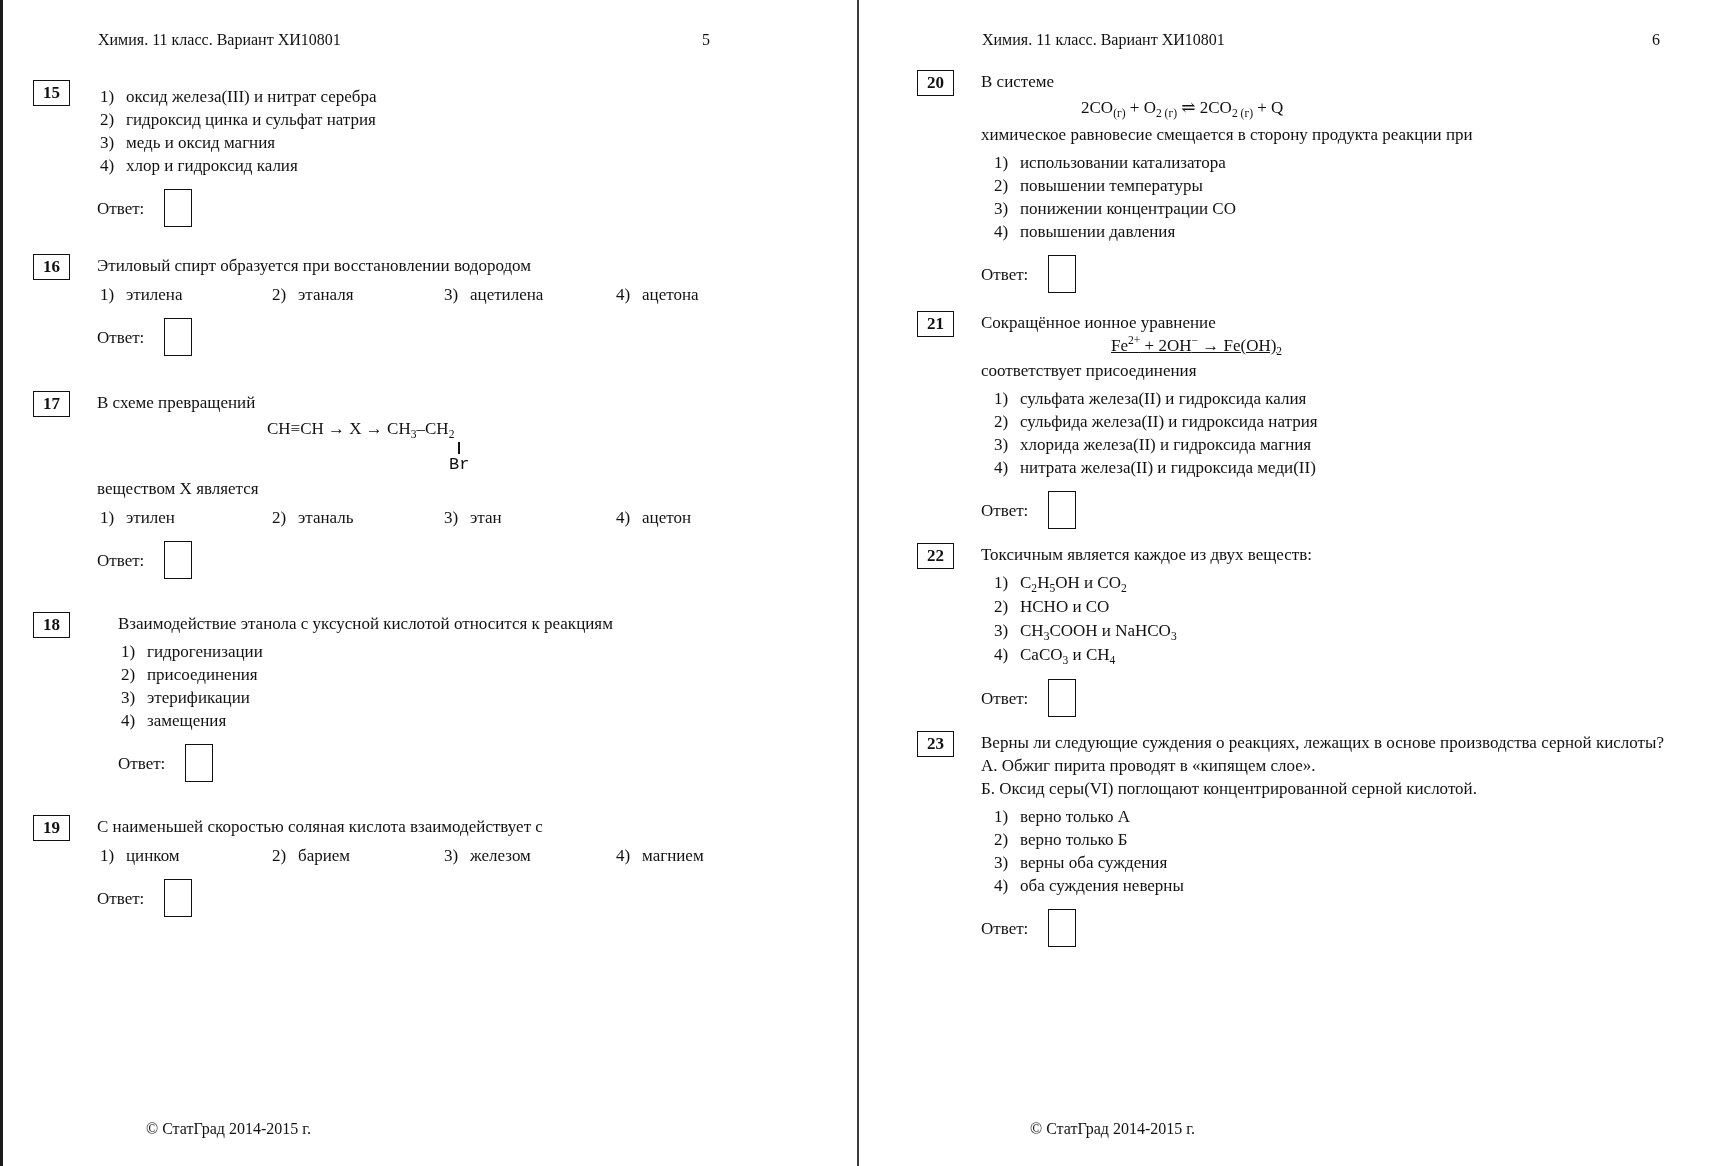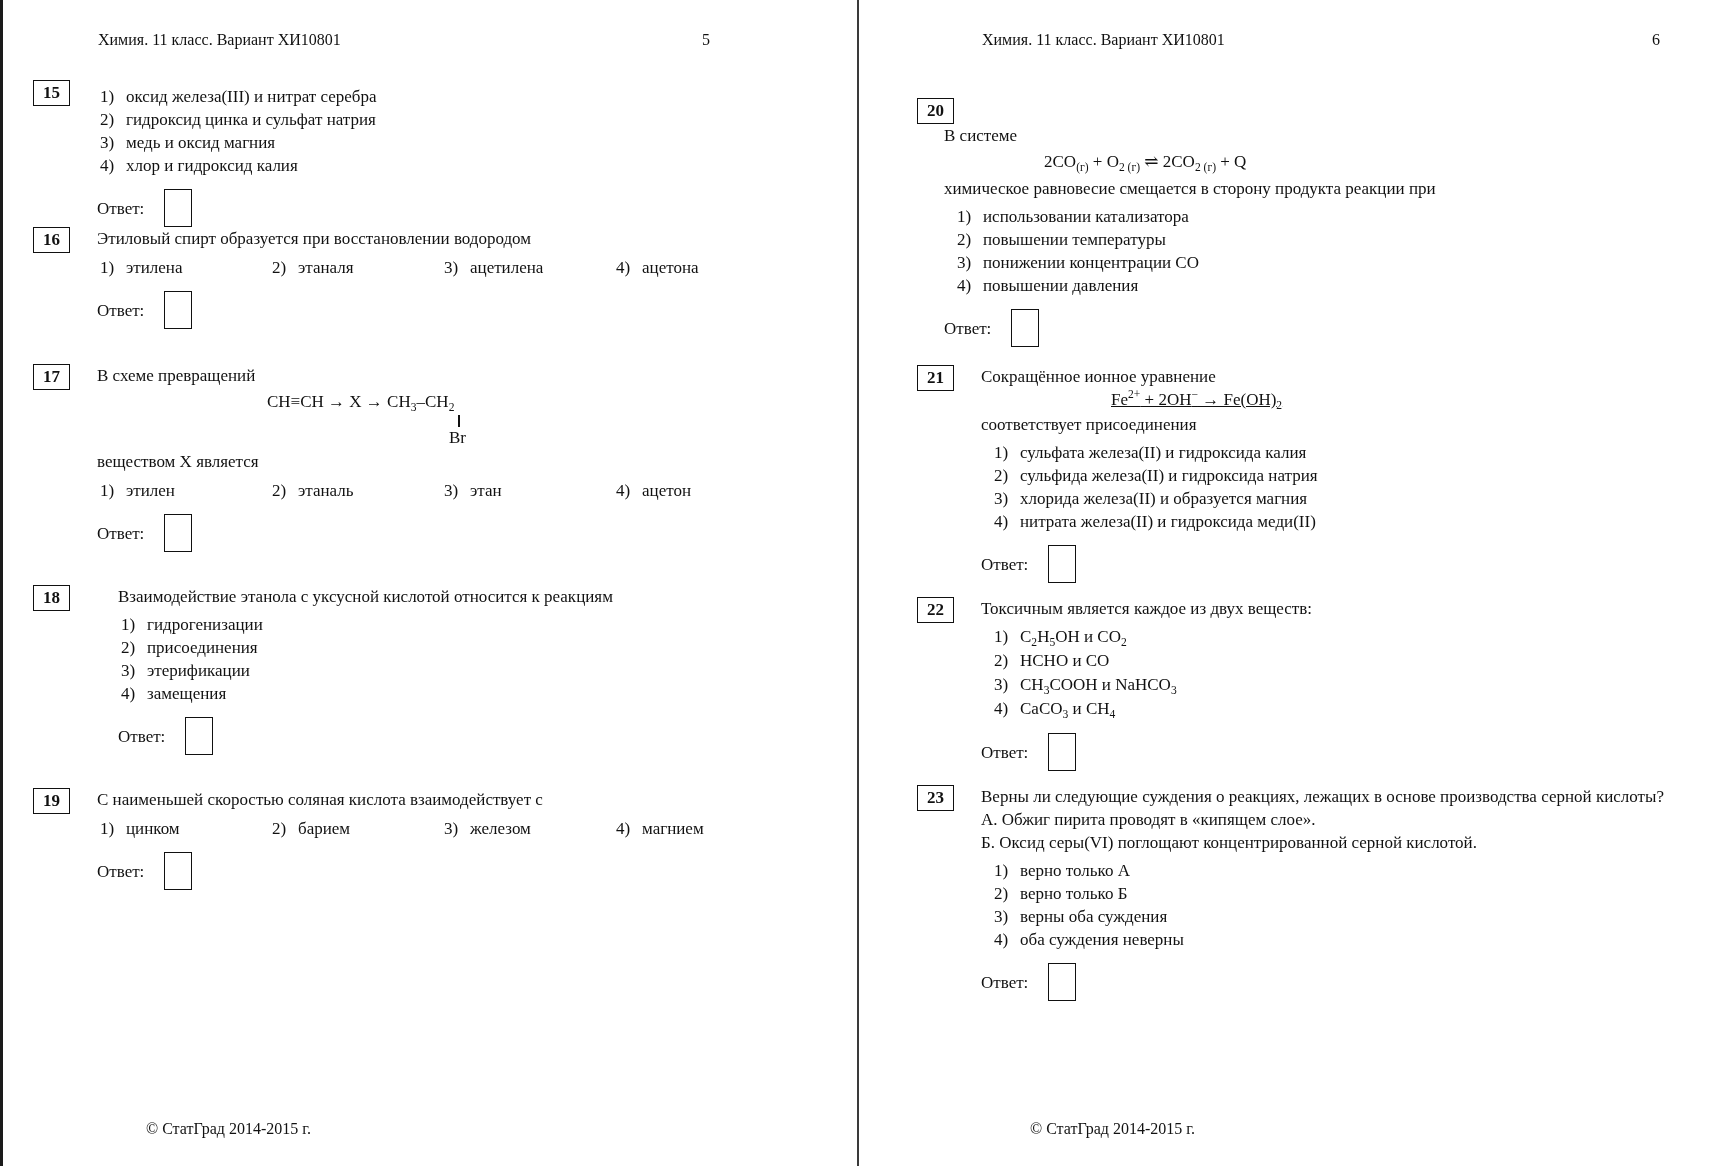--- a/index.html
+++ b/index.html
@@ -10,23 +10,23 @@
   }
   .page { position:relative; box-sizing:border-box; padding-top:30px; height:1166px; }
   .page-left  { width:856px; padding-left:30px; padding-right:60px; border-right:2px solid #3a3a3a; }
   .page-right { flex:1; padding-left:58px; padding-right:40px; }
 
   .header { display:flex; justify-content:space-between; margin-left:65px; line-height:20px; font-size:16px; }
   .page-left  .header { width:612px; }
   .page-right .header { width:678px; }
 
   .q { display:flex; }
-  .q15 { margin-top:30px; } .q16 { } .q17 { margin-top:35px; }
+  .q15 { margin-top:30px; } .q16 { margin-top:27px; } .q17 { margin-top:35px; }
   .q18 { margin-top:33px;gap:21px; } .q19 { margin-top:33px; }
-  .q20 { margin-top:48px;flex-direction:column; } .q21 { margin-top:18px; } .q22 { margin-top:14px; } .q23 { margin-top:14px; }
+  .q20 { margin-top:20px; } .q21 { margin-top:18px; } .q22 { margin-top:14px; } .q23 { margin-top:14px; }
 
   .q-num {
     flex:none; width:37px; height:26px; box-sizing:border-box; border:1.5px solid #111;
     text-align:center; line-height:23px; font-weight:bold;
   }
   .q-body { flex:1; min-width:0; margin-left:27px; line-height:23px; }
   .q-text { line-height:23px; }
   .q-text.after { margin-top:4px; }
 
   .options-v { list-style:none; margin:5px 0 0 0; padding:0; }
@@ -41,21 +41,21 @@
 
   .answer { display:flex; align-items:center; margin-top:12px; }
   .answer-label { line-height:23px; }
   .answer-box { flex:none; width:28px; height:38px; box-sizing:border-box; border:1.5px solid #111; margin-left:20px; background:#fff; }
 
   .equation { line-height:24px; margin:3px 0 3px 100px; white-space:nowrap; }
   .q21 .equation { margin:0 0 1px 130px;text-decoration:underline; }
 
   .scheme { margin:3px 0 0 170px; }
   .scheme-main { line-height:24px; white-space:nowrap; }
-  .branch { margin-left:182px; }
+  .branch { margin-left:182px;font-family:Liberation Mono, monospace; }
   .bond { width:1.5px; height:12px; background:#111; margin:1px 0 2px 9px; }
   .branch-label { line-height:17px; }
 
   sub, sup { font-size:68%; line-height:0; }
 
   .footer { position:absolute; bottom:28px; font-size:16px; line-height:18px;margin-left:28px; }
   .page-left  .footer { left:115px; }
   .page-right .footer { left:143px; }
 </style>
 </head>
@@ -271,21 +271,21 @@
           <li class="opt">
             <span class="opt-n">1)</span>
             <span class="opt-t">сульфата железа(II) и гидроксида калия</span>
           </li>
           <li class="opt">
             <span class="opt-n">2)</span>
             <span class="opt-t">сульфида железа(II) и гидроксида натрия</span>
           </li>
           <li class="opt">
             <span class="opt-n">3)</span>
-            <span class="opt-t">хлорида железа(II) и образуется магния</span>
+            <span class="opt-t">хлорида железа(II) и гидроксида магния</span>
           </li>
           <li class="opt">
             <span class="opt-n">4)</span>
             <span class="opt-t">нитрата железа(II) и гидроксида меди(II)</span>
           </li>
         </ul>
         <div class="answer">
           <span class="answer-label">Ответ:</span>
           <span class="answer-box"></span>
         </div>

